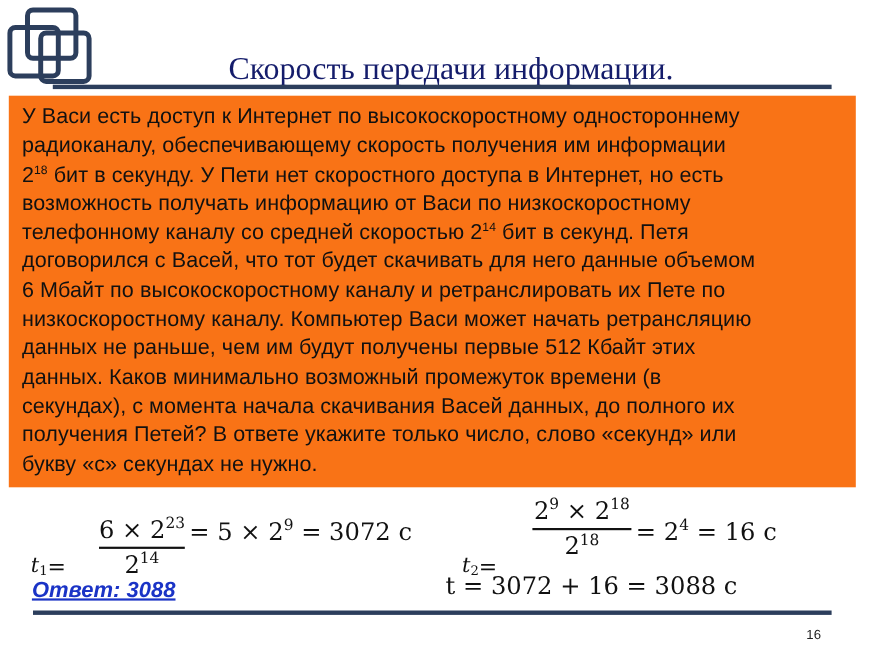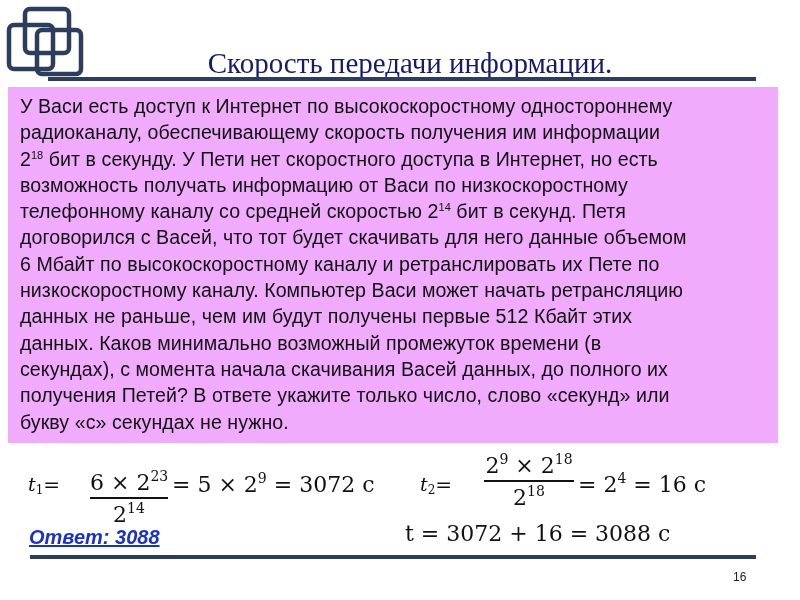--- a/index.html
+++ b/index.html
@@ -14,29 +14,29 @@
       font-size: 29px; line-height: 34px; color: #141c6b; margin-top: 42px;
     }
     .title .line2 { display: block; padding-left: 10px; text-decoration: underline; }
 
     .rule { position: absolute; height: 4px; background: #2c3e5c; }
     .rule.top { left: 48px; top: 77px; width: 708px; }
     .rule.bottom { left: 30px; top: 555px; width: 726px; }
 
     .task-box {
       position: absolute; left: 8px; top: 87px; width: 770px; height: 356px;
-      background: #f0abfc; padding: 6px 0 0 12px;
+      background: #f97316; padding: 6px 0 0 12px;
       font-size: 19.6px; line-height: 26.3px; color: #111;
       letter-spacing: 0.05px;
     }
     .task-box .ln { display: block; white-space: nowrap; }
     .task-box sup { font-size: 11px; vertical-align: 7px; line-height: 0; }
 
     .math { position: absolute; font-family: "DejaVu Serif", serif; color: #111; }
-    .math .var { position: absolute; font-style: italic; font-size: 19px; }
+    .math .var { position: absolute; font-style: italic; font-size: 19px; margin-top: 30px; }
     .math .var sub { font-size: 12px; font-style: normal; vertical-align: -3px; }
     .math .eqbars { position: absolute; font-size: 20px; font-style: normal; }
     .frac { position: absolute; text-align: center; font-size: 22px; }
     .frac .num, .frac .den { display: block; white-space: nowrap; }
     .frac .bar { display: block; height: 1.5px; background: #111; margin: 2px 0 3px; }
     .frac sup, .rest sup { font-size: 14px; vertical-align: 9px; line-height: 0; }
     .rest { position: absolute; font-size: 22px; white-space: nowrap; }
 
     .answer {
       position: absolute; left: 29px; top: 526px;

